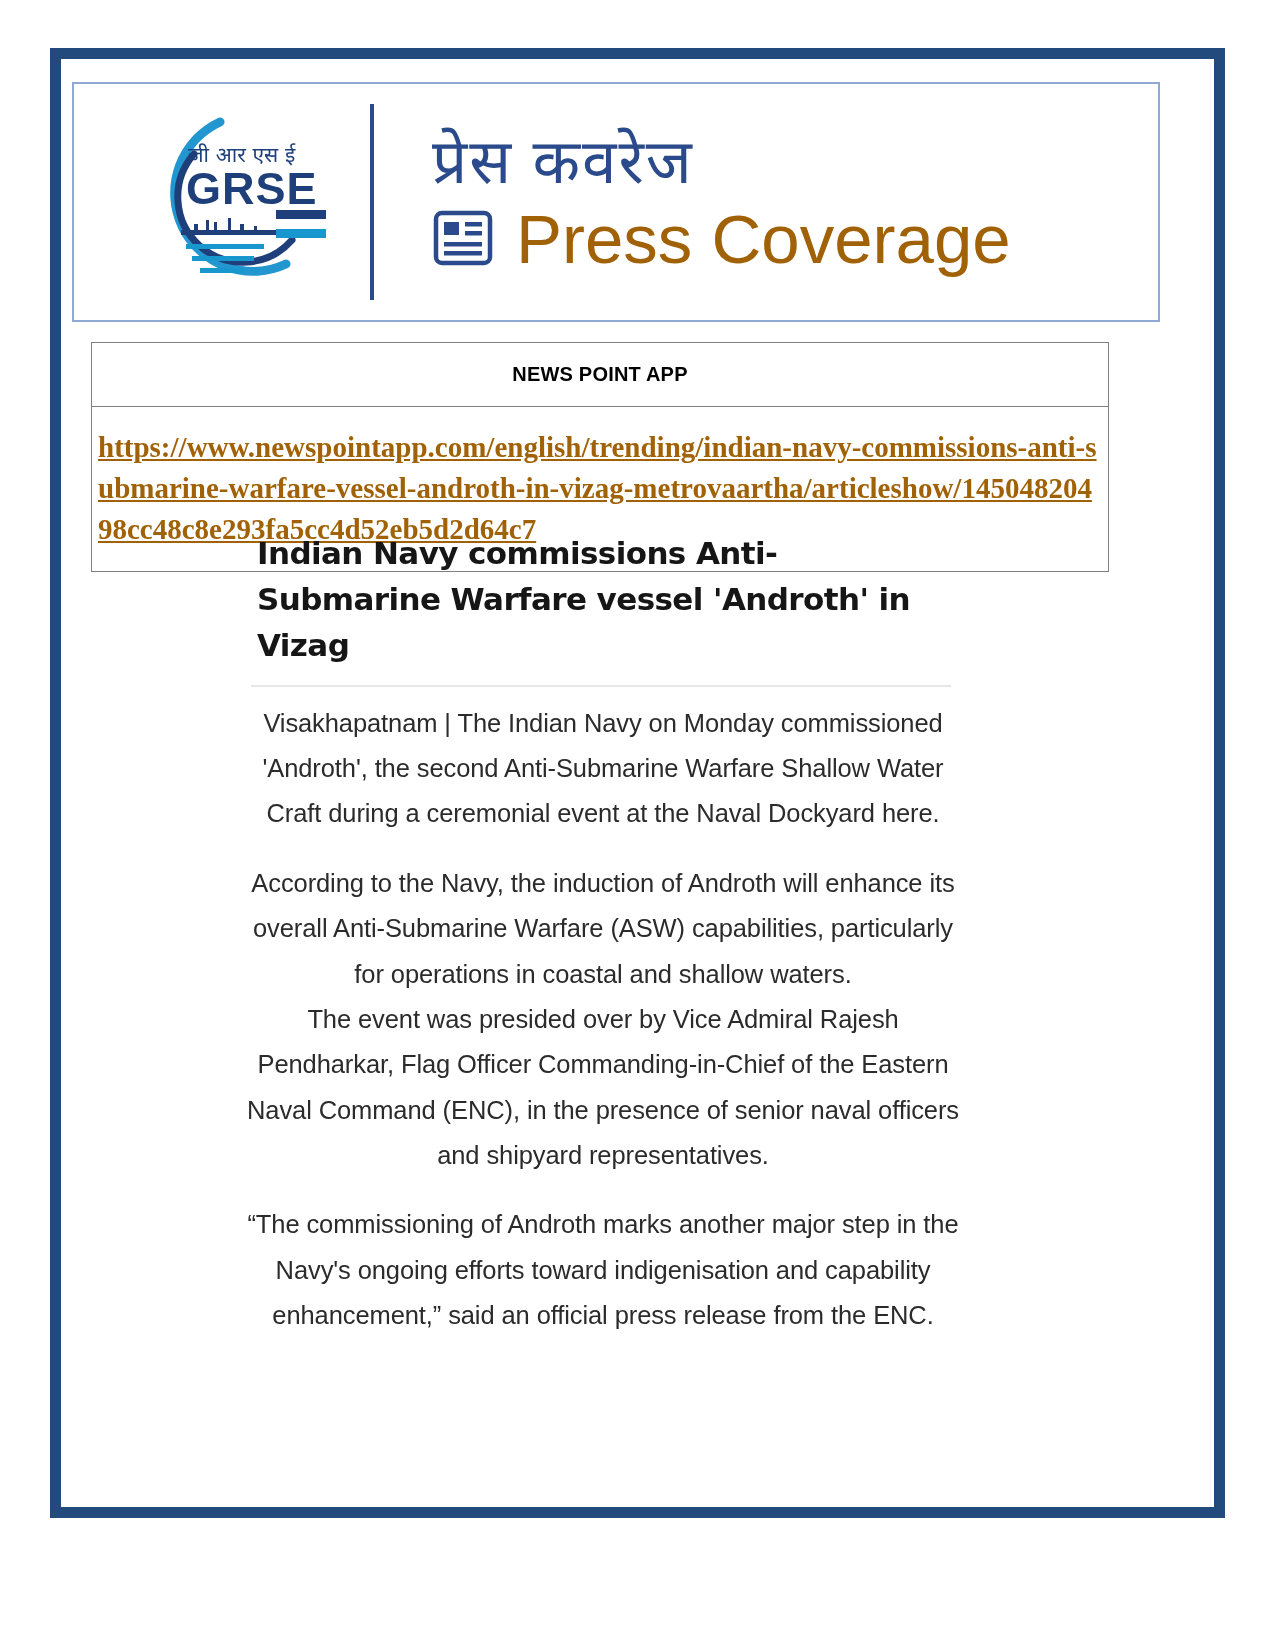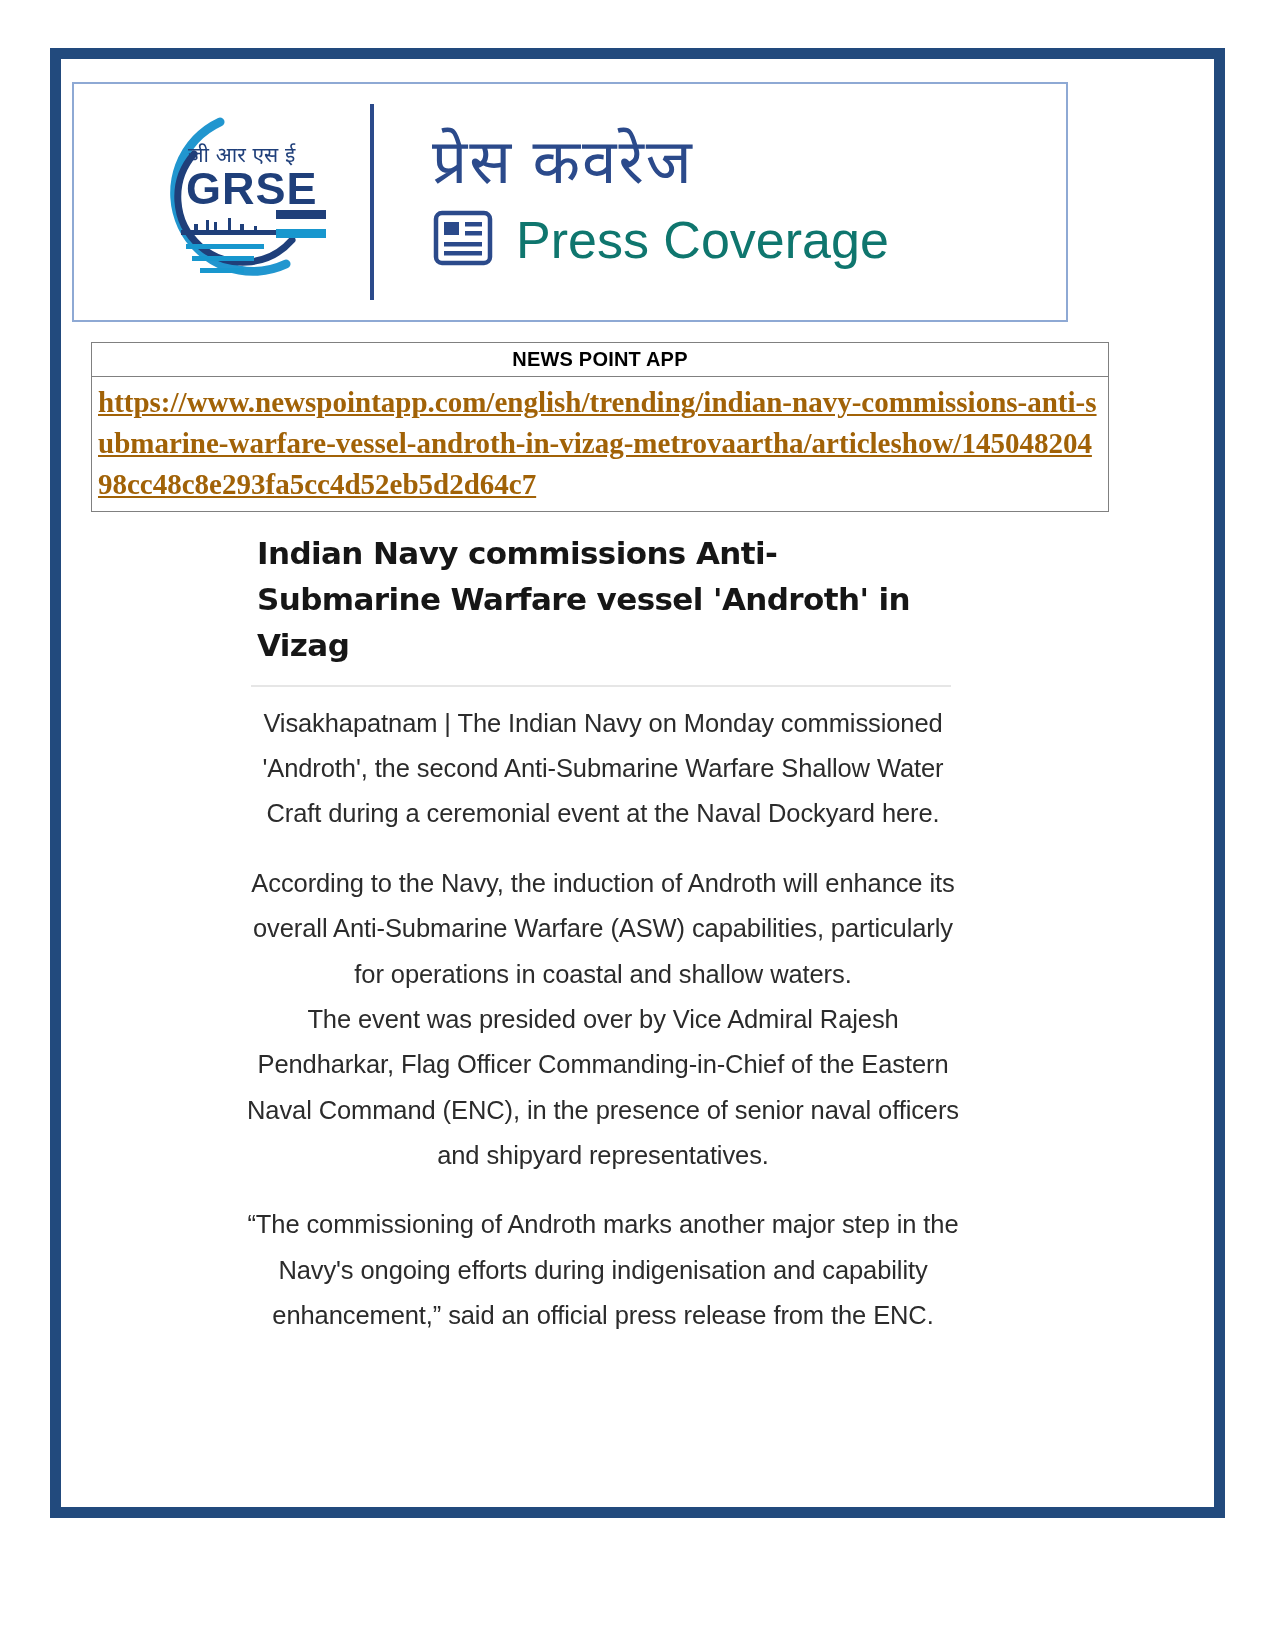--- a/index.html
+++ b/index.html
@@ -31,21 +31,21 @@
     left: 0; top: 0; right: 0; bottom: 0;
     border: 3px solid #ffffff;
     box-sizing: border-box;
   }
 
   
   .masthead {
     position: absolute;
     left: 11px;
     top: 23px;
-    width: 996px;
+    width: 1088px;
     height: 240px;
     border: 2px solid #8ea9d4;
     box-sizing: border-box;
     background: #ffffff;
     display: flex;
     align-items: center;
   }
   .logo-zone {
     width: 290px;
     height: 100%;
@@ -86,39 +86,39 @@
     white-space: nowrap;
   }
   .english-row {
     display: flex;
     align-items: center;
     margin-top: 10px;
   }
   .news-icon { flex: 0 0 auto; margin-right: 18px; }
   .english-title {
     font-family: "Liberation Sans", sans-serif;
-    font-size: 52px;
+    font-size: 69px;
     line-height: 1;
-    color: #0f766e;
+    color: #a16207;
     font-weight: 400;
     white-space: nowrap;
   }
 
   
   .info-table {
     position: absolute;
     left: 30px;
     top: 283px;
     width: 1018px;
     border-collapse: collapse;
     table-layout: fixed;
   }
   .info-table td {
     border: 1px solid #808080;
-    padding: 5px 6px;
+    padding: 20px 6px;
     vertical-align: middle;
   }
   .cell-center {
     text-align: center;
     font-family: "Liberation Sans", sans-serif;
     font-weight: bold;
     font-size: 20px;
     color: #000000;
     letter-spacing: 0.2px;
   }
@@ -247,17 +247,17 @@
     </tbody>
   </table>
 
   <div class="article">
     <h1 class="article-headline">Indian Navy commissions Anti-Submarine Warfare vessel 'Androth' in Vizag</h1>
     <div class="article-rule"></div>
     <div class="article-body">
       <p>Visakhapatnam | The Indian Navy on Monday commissioned 'Androth', the second Anti-Submarine Warfare Shallow Water Craft during a ceremonial event at the Naval Dockyard here.</p>
       <p class="tight">According to the Navy, the induction of Androth will enhance its overall Anti-Submarine Warfare (ASW) capabilities, particularly for operations in coastal and shallow waters.</p>
       <p>The event was presided over by Vice Admiral Rajesh Pendharkar, Flag Officer Commanding-in-Chief of the Eastern Naval Command (ENC), in the presence of senior naval officers and shipyard representatives.</p>
-      <p>“The commissioning of Androth marks another major step in the Navy's ongoing efforts during indigenisation and capability enhancement,” said an official press release from the ENC.</p>
+      <p>“The commissioning of Androth marks another major step in the Navy's ongoing efforts toward indigenisation and capability enhancement,” said an official press release from the ENC.</p>
     </div>
   </div>
 
 </div>
 
 </body></html>

